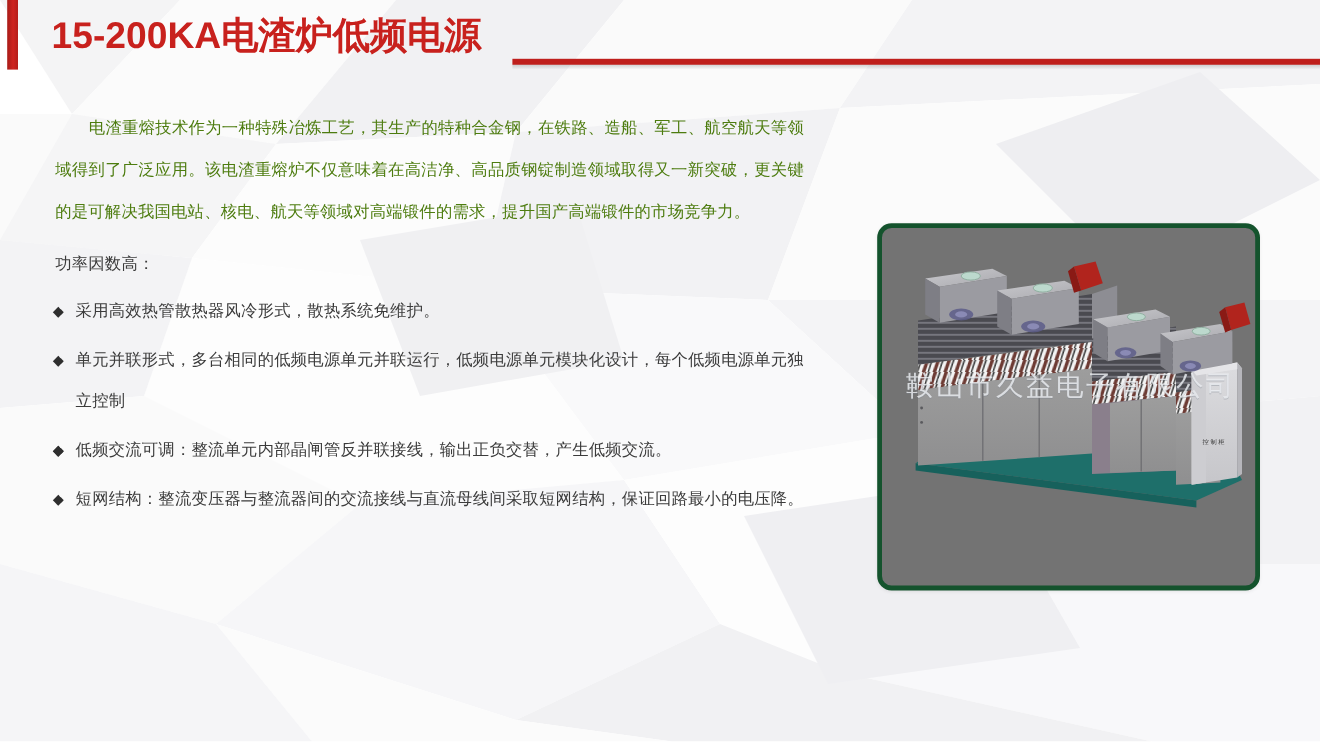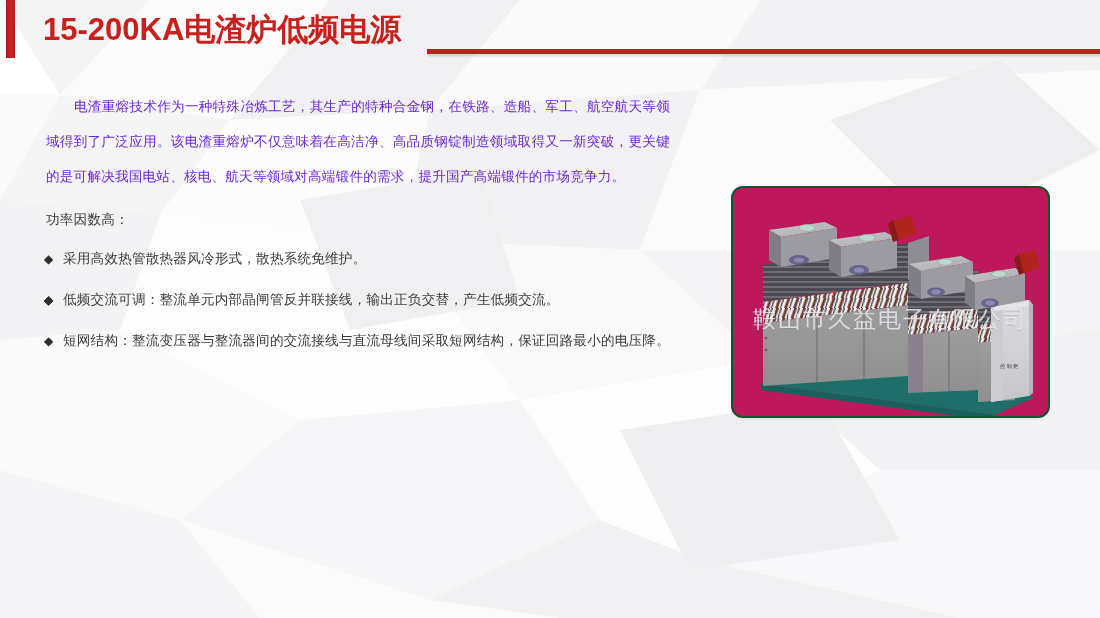--- a/index.html
+++ b/index.html
@@ -32,21 +32,21 @@
     position:absolute;left:427px;top:49px;width:673px;height:5px;
     background:#bf1f1c;
   }
   .title-rule-shadow{
     position:absolute;left:427px;top:54px;width:673px;height:4px;
     background:linear-gradient(to bottom,rgba(120,120,120,.30),rgba(120,120,120,0));
   }
   
   .content{position:absolute;left:0;top:70px;width:700px;z-index:3;}
   .para{
-    color:#6d28d9;font-size:13.6px;line-height:35px;
+    color:#4d7c0f;font-size:13.6px;line-height:35px;
     margin:0;padding:0 30px 0 46px;text-align:justify;
     letter-spacing:.2px;
   }
   .para.first{text-indent:28px;margin-top:19px;}
   .para.second{margin-top:7px;}
   .subhead{
     color:#3b3b3b;font-size:13.6px;line-height:30px;
     margin:11px 0 0 0;padding-left:46px;letter-spacing:.2px;
   }
   .bullets{margin:0;padding:0;list-style:none;}
@@ -54,22 +54,22 @@
     position:relative;color:#3b3b3b;font-size:13.6px;line-height:34px;
     padding:0 30px 0 46px;margin-top:7px;letter-spacing:.2px;
   }
   .bullet .dia{
     position:absolute;left:44px;top:0;font-size:12px;line-height:34px;color:#2e2e2e;
   }
   .bullet .btxt{display:block;padding-left:17px;}
   .bullet .btxt .cont{display:block;padding-left:15px;}
   
   .product-card{
-    position:absolute;left:731px;top:186px;width:319px;height:232px;
-    border:2px solid #14532d;border-radius:12px;background:#be185d;
+    position:absolute;left:731px;top:186px;width:319px;height:306px;
+    border:4px solid #14532d;border-radius:12px;background:#737373;
     box-sizing:border-box;overflow:hidden;z-index:4;
     box-shadow:0 1px 3px rgba(0,0,0,.07);
   }
   .product-card .scene{position:absolute;left:0;top:0;width:315px;height:235px;}
   .watermark{
     position:absolute;left:0;top:116px;width:315px;
     text-align:center;font-size:23px;letter-spacing:2px;
     color:rgba(235,238,241,.82);font-weight:500;
     text-shadow:0 1px 0 rgba(120,130,140,.35);
     pointer-events:none;z-index:9;white-space:nowrap;
@@ -121,20 +121,21 @@
 
   <div class="subhead">功率因数高：</div>
 
   <ul class="bullets">
     <li class="bullet">
       <span class="dia">◆</span>
       <span class="btxt">采用高效热管散热器风冷形式，散热系统免维护。</span>
     </li>
     <li class="bullet">
       <span class="dia">◆</span>
+      <span class="btxt">单元并联形式，多台相同的低频电源单元并联运行，低频电源单元模块化设计，每个低频电源单元独立控制</span>
     </li>
     <li class="bullet">
       <span class="dia">◆</span>
     </li>
     <li class="bullet">
       <span class="dia">◆</span>
       <span class="btxt">低频交流可调：整流单元内部晶闸管反并联接线，输出正负交替，产生低频交流。</span>
     </li>
     <li class="bullet">
       <span class="dia">◆</span>

